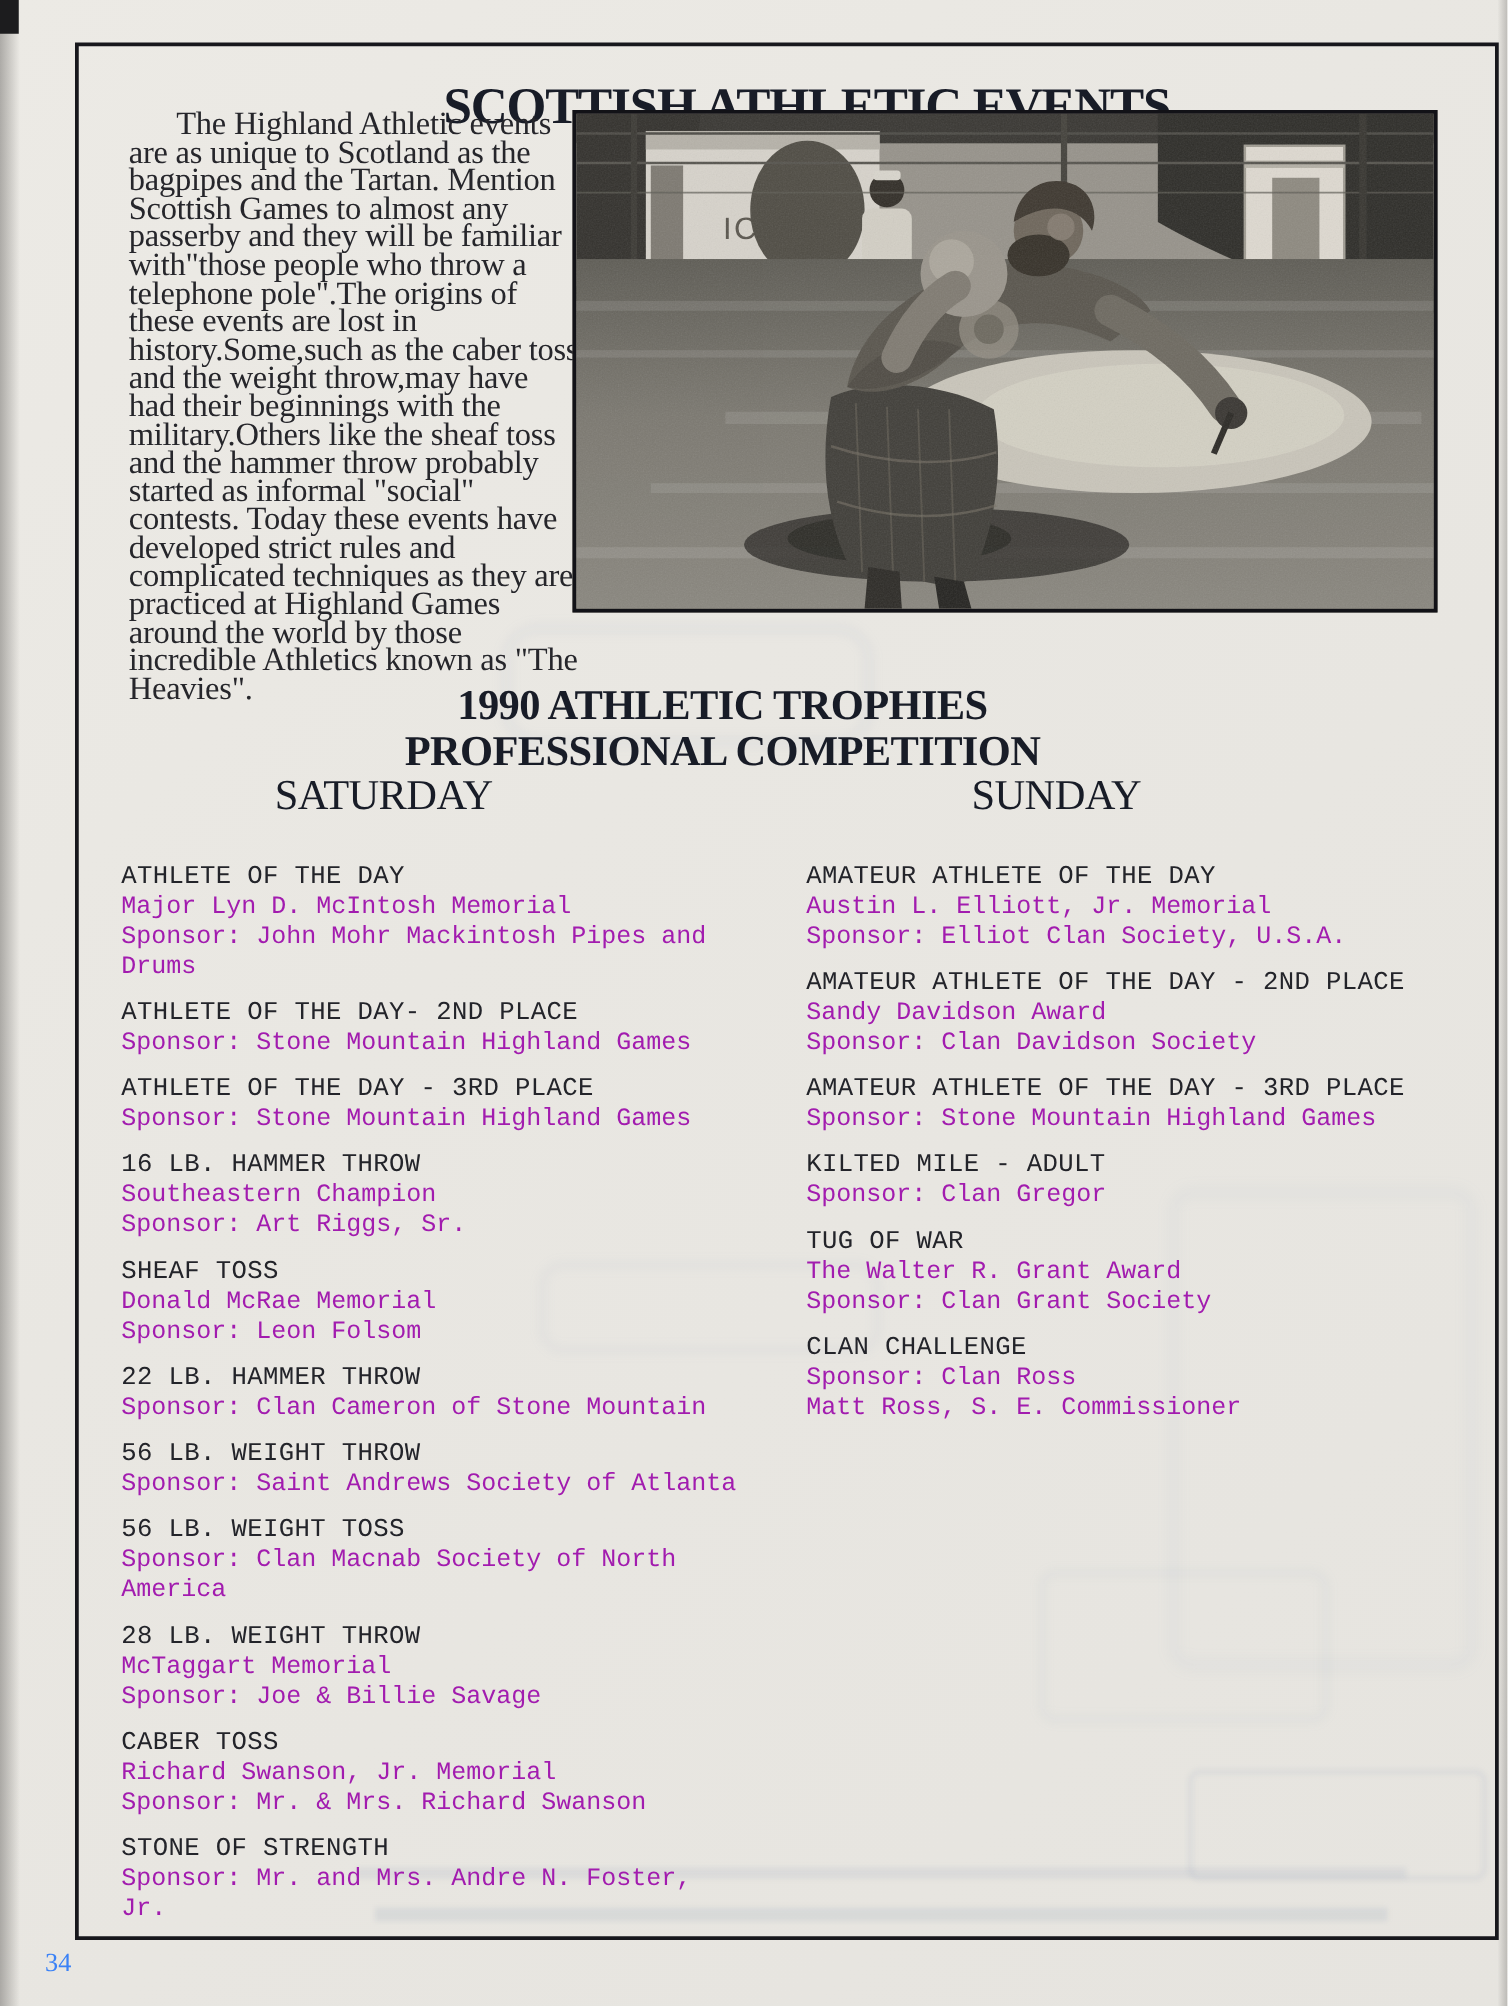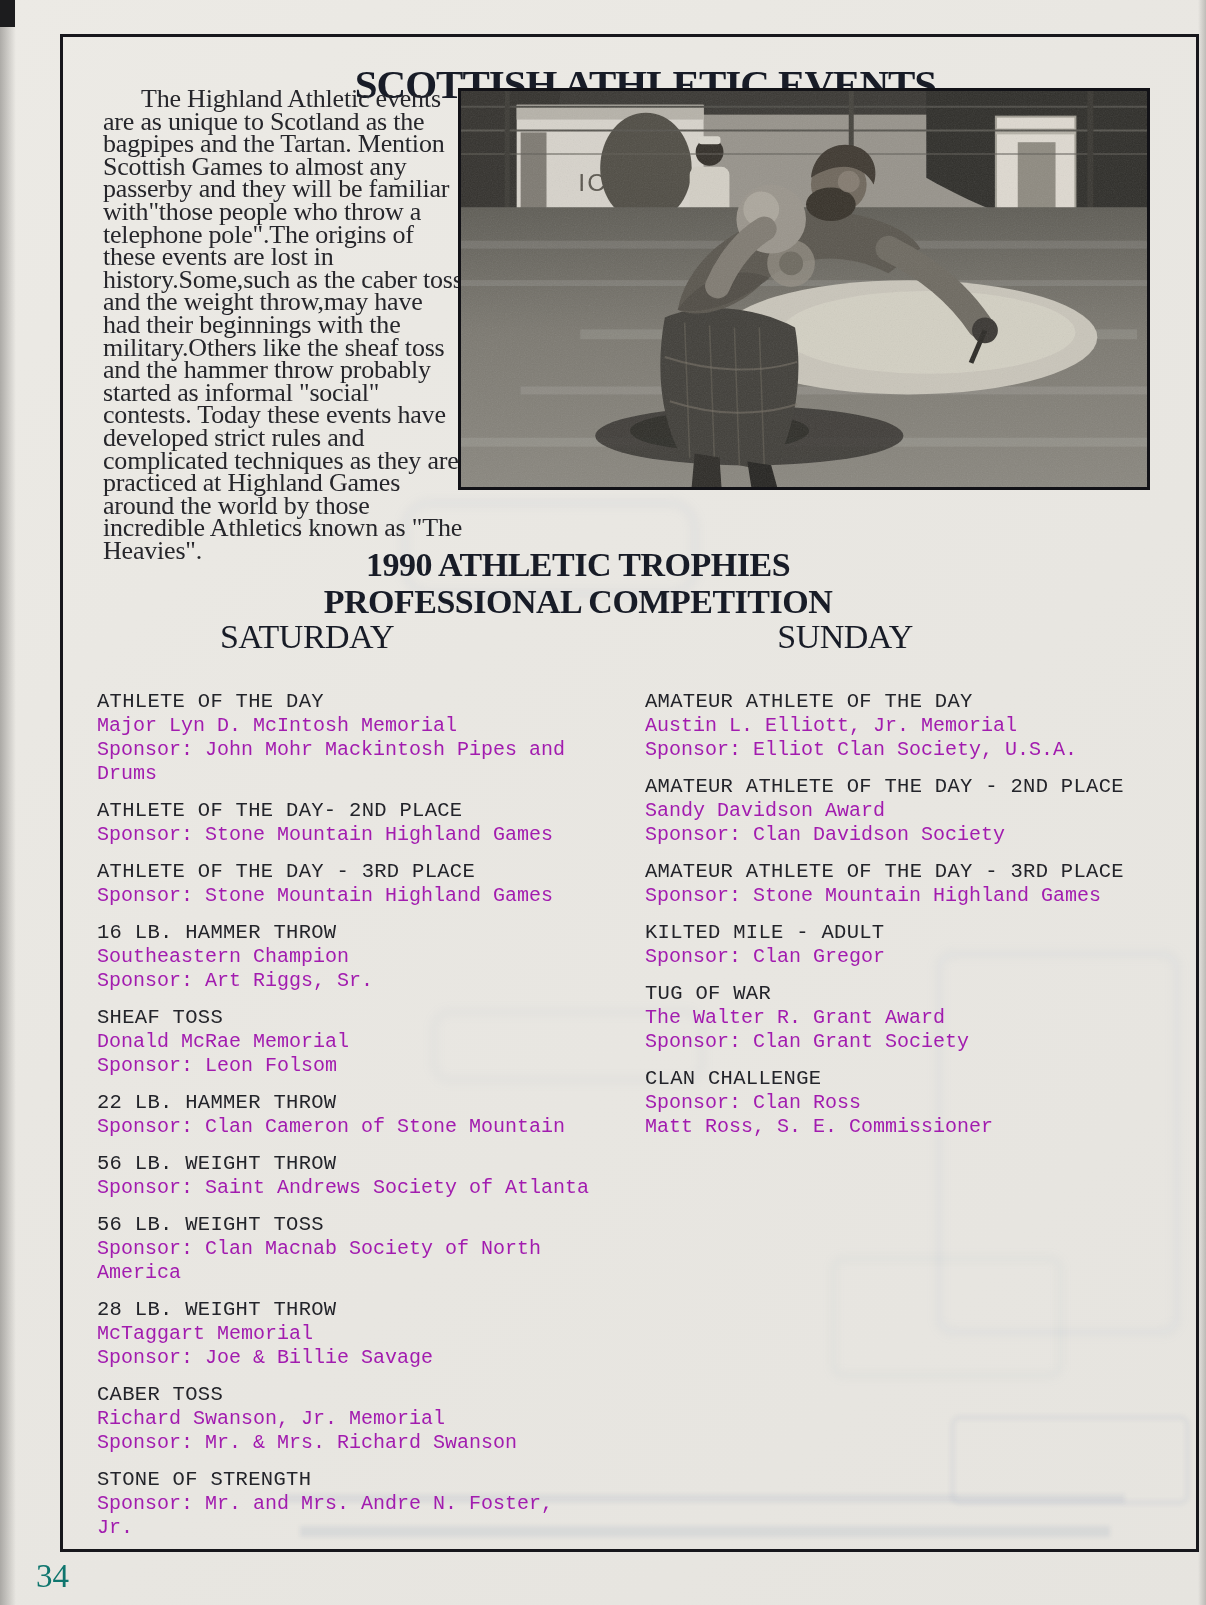--- a/index.html
+++ b/index.html
@@ -39,21 +39,21 @@
   .day-saturday{left:97px;width:420px;}
   .day-sunday{left:645px;width:400px;}
 
   .events-col{position:absolute;top:690px;font-family:Liberation Mono, monospace;}
   #saturday-events{left:97px;width:495px;}
   #sunday-events{left:645px;width:505px;}
   .event{margin:0 0 13px 0;}
   .event-title{font-size:20.5px;line-height:24px;letter-spacing:.3px;color:#23242a;}
   .event-line{font-size:20px;line-height:24px;color:#a21caf;}
 
-  .page-number{position:absolute;left:36px;top:1558px;font-size:33px;color:#0f766e;}
+  .page-number{position:absolute;left:36px;top:1558px;font-size:21px;color:#3b82f6;}
 
   
   .ghost{position:absolute;pointer-events:none;}
   .g1{left:400px;top:498px;width:280px;height:80px;border:10px solid rgba(125,148,185,.055);
       border-radius:30px;filter:blur(4px);}
   .g2{left:935px;top:950px;width:230px;height:370px;border:8px solid rgba(125,148,185,.06);
       border-radius:18px;filter:blur(5px);}
   .g3{left:830px;top:1255px;width:220px;height:110px;border:7px solid rgba(125,148,185,.05);
       border-radius:14px;filter:blur(4px);}
   .g4{left:950px;top:1415px;width:230px;height:80px;border:5px solid rgba(120,140,175,.09);

